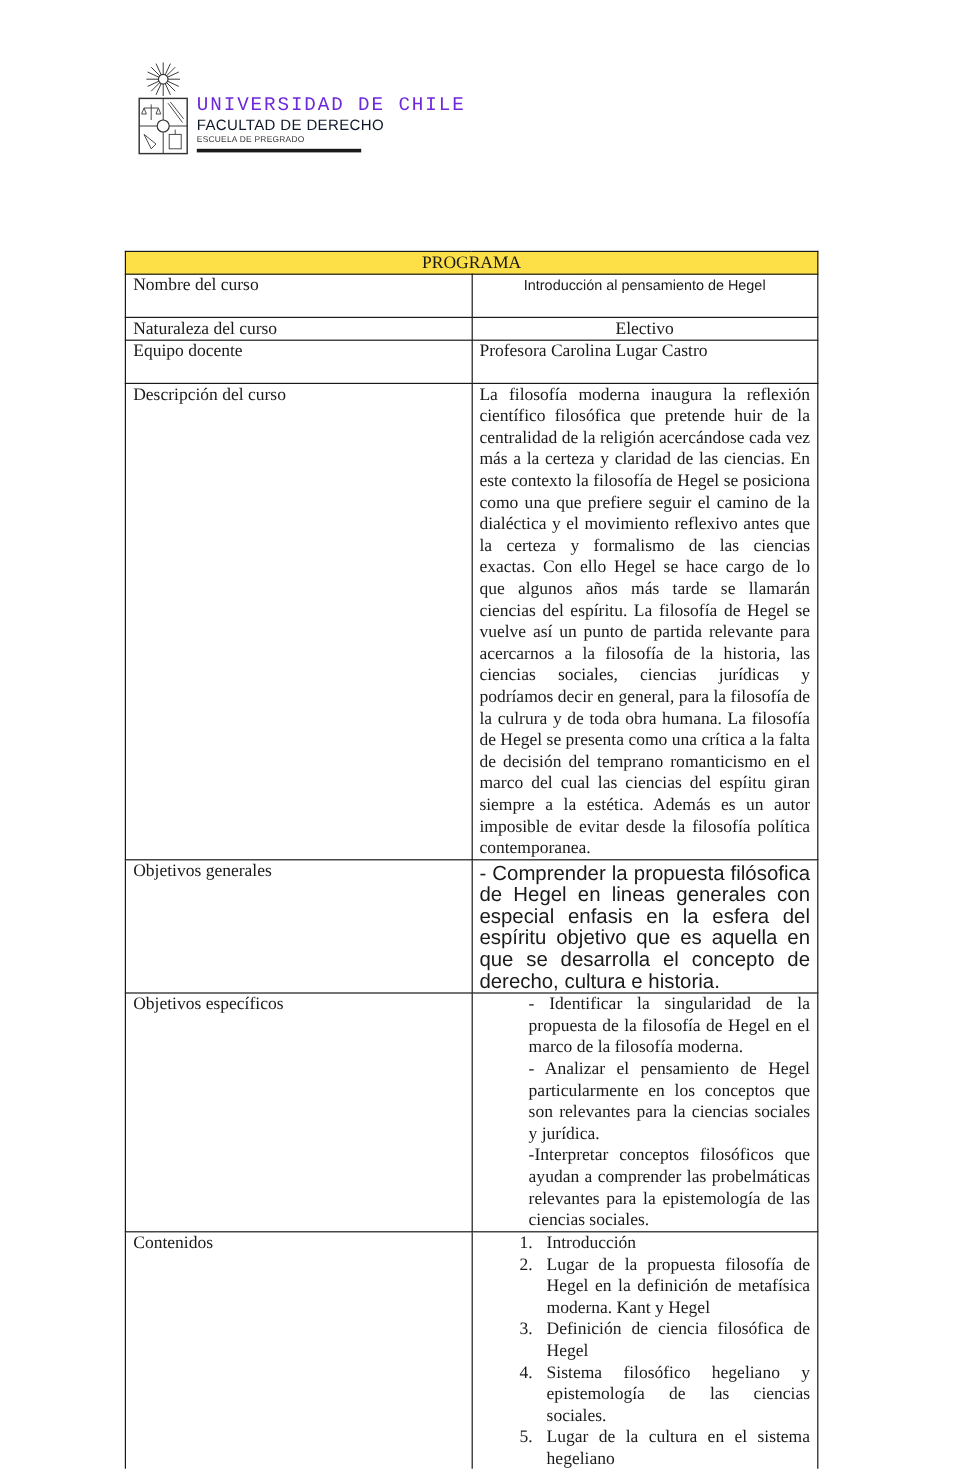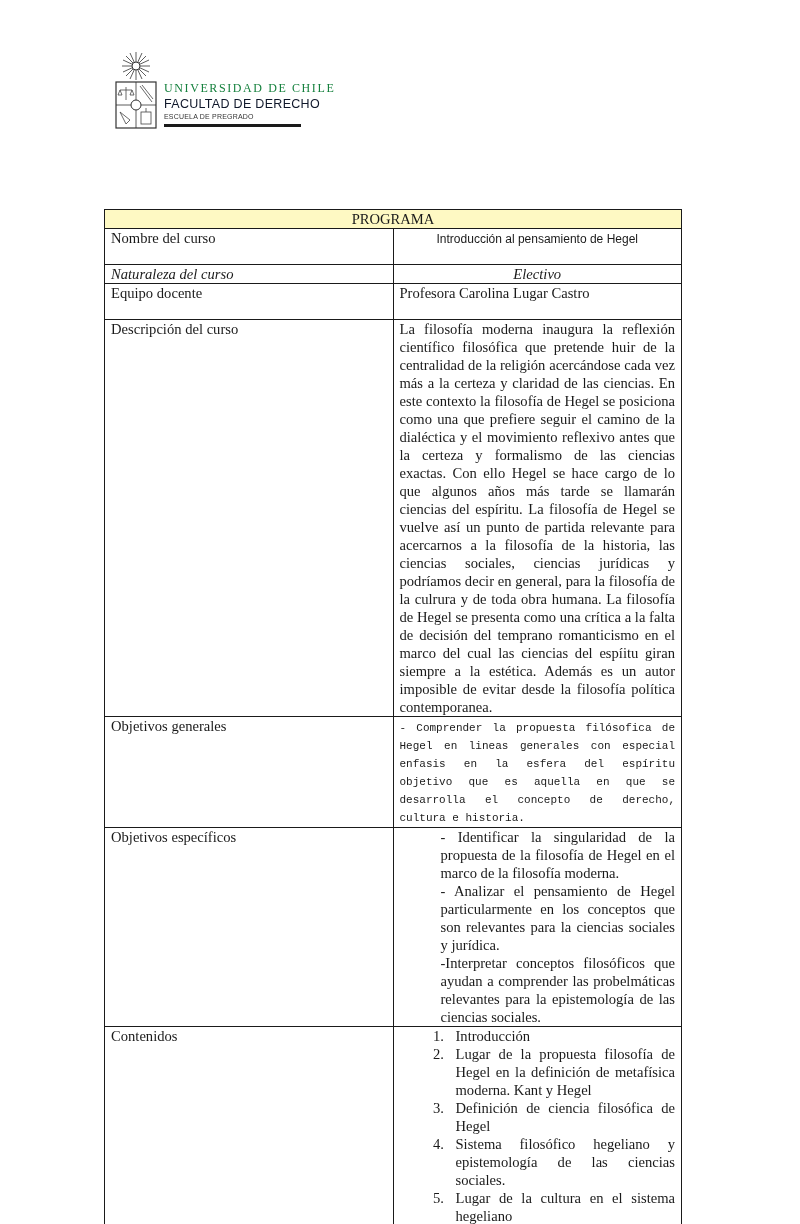--- a/index.html
+++ b/index.html
@@ -1,32 +1,32 @@
 <!DOCTYPE html>
 <html><head>
 <meta charset="utf-8">
 <style>
   html, body { margin: 0; padding: 0; background: #ffffff; }
   body { width: 800px; height: 1224px; position: relative; overflow: hidden; font-family: "DejaVu Serif", "Liberation Serif", serif; color: #1a1a1a; }
   .logo { position: absolute; left: 114px; top: 50px; width: 220px; height: 80px; }
   .logo-emblem { position: absolute; left: 0; top: 0; width: 44px; height: 80px; }
   .logo-text { position: absolute; left: 50px; top: 30px; }
-  .uni { font-family: Liberation Serif, serif; font-size: 12px; letter-spacing: 1.6px; color: #15803d; line-height: 17px; white-space: nowrap; }
+  .uni { font-family: Liberation Mono, monospace; font-size: 16px; letter-spacing: 1.6px; color: #6d28d9; line-height: 17px; white-space: nowrap; }
   .fac { font-family: "Liberation Sans", sans-serif; font-size: 12.5px; letter-spacing: 0.3px; color: #0f172a; line-height: 15px; white-space: nowrap; }
   .esc { font-family: "Liberation Sans", sans-serif; font-size: 7px; letter-spacing: 0.2px; color: #333; line-height: 10px; white-space: nowrap; }
   .logo-bar { position: absolute; left: 164px; top: 124px; width: 137px; height: 3px; background: #1a1a1a; }
 
   table.prog { position: absolute; left: 104px; top: 209px; width: 578px; border-collapse: collapse; table-layout: fixed; }
   table.prog td { border: 1.4px solid #1a1a1a; vertical-align: top; padding: 0 6px; font-family: "Liberation Serif", "DejaVu Serif", serif; font-size: 14.6px; line-height: 18px; }
   td.label { width: 154px; padding-left: 6px; }
-  td.head { background: #fef9c3; text-align: center; height: 16px; line-height: 17px; margin-left: 36px; }
+  td.head { background: #fde047; text-align: center; height: 16px; line-height: 17px; margin-left: 36px; }
   td.center { text-align: center; }
   td.justify { text-align: justify; }
   .sans-bold { font-family: "Liberation Sans", sans-serif; font-weight: normal; font-size: 12px; }
-  .sans { font-family: Liberation Mono, monospace; font-size: 11px; line-height: 18px; text-align: justify; }
+  .sans { font-family: Liberation Sans, sans-serif; font-size: 17px; line-height: 18px; text-align: justify; }
   ol.contents { margin: 0; padding-left: 48px; }
   ol.contents li { padding-left: 8px; text-align: justify; }
   .para { display: block; margin-left: 41px; }
 </style>
 </head>
 <body>
 
 <div class="logo">
   <svg class="logo-emblem" viewBox="0 0 44 80" width="44" height="80">
     <g stroke="#333" stroke-width="0.8" fill="none">
@@ -66,21 +66,21 @@
 
 <table class="prog">
   <tbody>
       <tr>
     <td class="head" colspan="2">PROGRAMA</td>
   </tr>
   <tr style="height:36px;">
     <td class="label">Nombre del curso</td>
     <td class="center"><span class="sans-bold">Introducción al pensamiento de Hegel</span></td>
   </tr>
-  <tr style="height:18px;font-style:italic;">
+  <tr style="height:18px;">
     <td class="label">Naturaleza del curso</td>
     <td class="center">Electivo</td>
   </tr>
   <tr style="height:36px;">
     <td class="label">Equipo docente</td>
     <td>Profesora Carolina Lugar Castro</td>
   </tr>
   <tr style="height:303px;">
     <td class="label">Descripción del curso</td>
     <td class="justify">La filosofía moderna inaugura la reflexión científico filosófica que pretende huir de la centralidad de la religión acercándose cada vez más a la certeza y claridad de las ciencias. En este contexto la filosofía de Hegel se posiciona como una que prefiere seguir el camino de la dialéctica y el movimiento reflexivo antes que la certeza y formalismo de las ciencias exactas. Con ello Hegel se hace cargo de lo que algunos años más tarde se llamarán ciencias del espíritu. La filosofía de Hegel se vuelve así un punto de partida relevante para acercarnos a la filosofía de la historia, las ciencias sociales, ciencias jurídicas y podríamos decir en general, para la filosofía de la culrura y de toda obra humana. La filosofía de Hegel se presenta como una crítica a la falta de decisión del temprano romanticismo en el marco del cual las ciencias del espíitu giran siempre a la estética. Además es un autor imposible de evitar desde la filosofía política contemporanea.</td>

